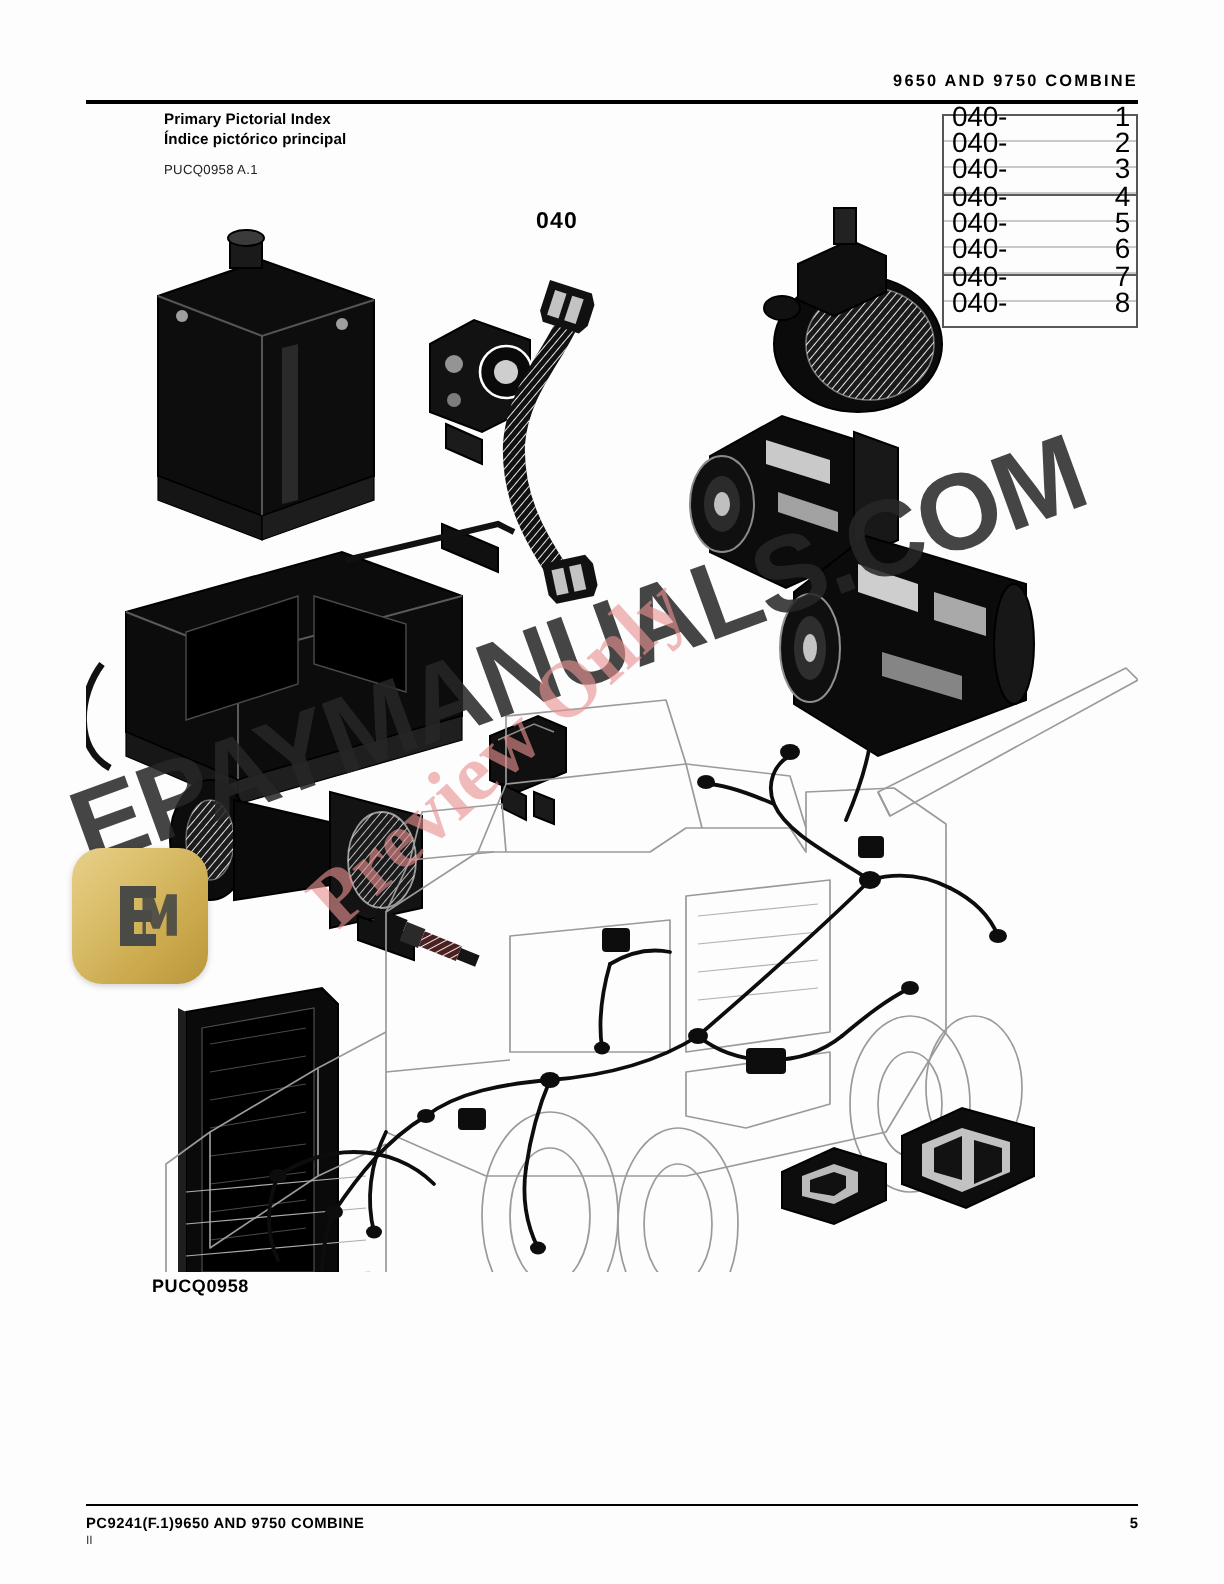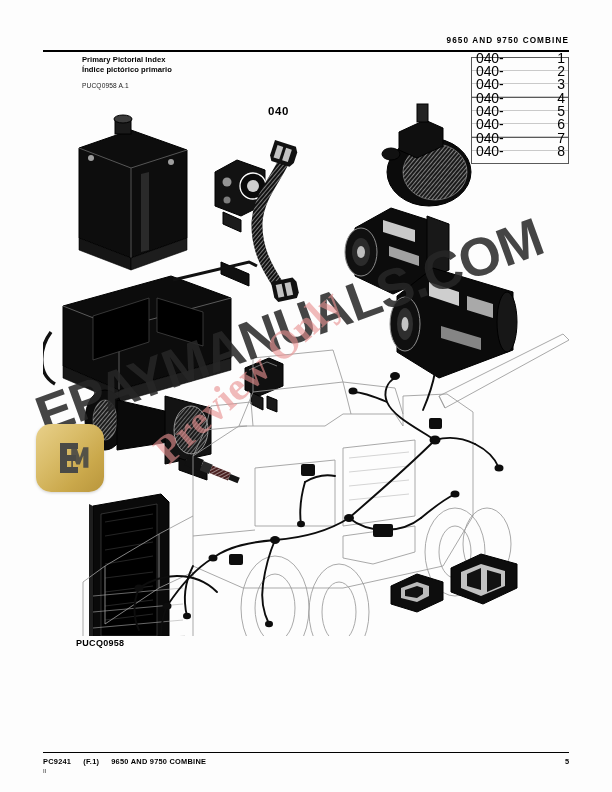--- a/index.html
+++ b/index.html
@@ -129,21 +129,21 @@
     bottom: 26px;
     left: 43px;
     right: 43px;
     display: flex;
     justify-content: space-between;
     align-items: baseline;
     font-size: 7.4px;
     font-weight: bold;
     color: #000;
   }
-  .footer-left { display: flex; gap: 12px; letter-spacing: 0.25px; align-items: center; }
+  .footer-left { display: flex; letter-spacing: 0.25px; align-items: center; }
   .footer-mark {
     position: absolute;
     bottom: 18px;
     left: 43px;
     font-size: 6px;
     color: #333;
   }
 
   
   .art {
@@ -207,21 +207,21 @@
 </head>
 <body>
 
 <div class="page">
 
   <div class="header-title">9650 AND 9750 COMBINE</div>
   <div class="header-rule"></div>
 
   <div class="index-titles">
     <div class="t-line">Primary Pictorial Index</div>
-    <div class="t-line">Índice pictórico primario</div>
+    <div class="t-line">Índice pictórico principal</div>
     <div class="t-sub">PUCQ0958 A.1</div>
   </div>
 
   <div class="index-table" id="index-table">
       <div class="idx-row group-start">
         <span class="idx-code">040-</span>
         <span class="idx-num">1</span>
       </div>
       <div class="idx-row">
         <span class="idx-code">040-</span>

